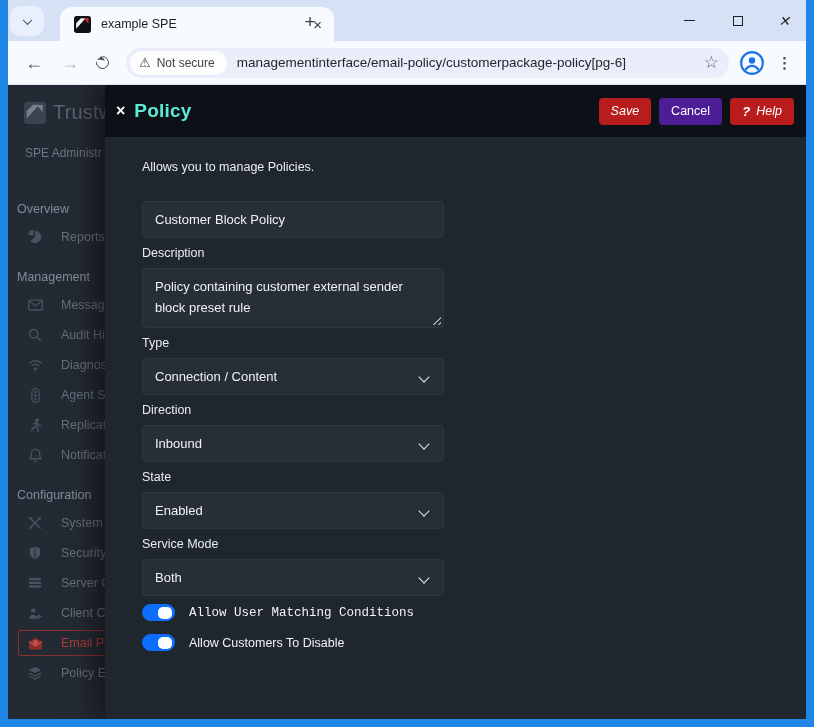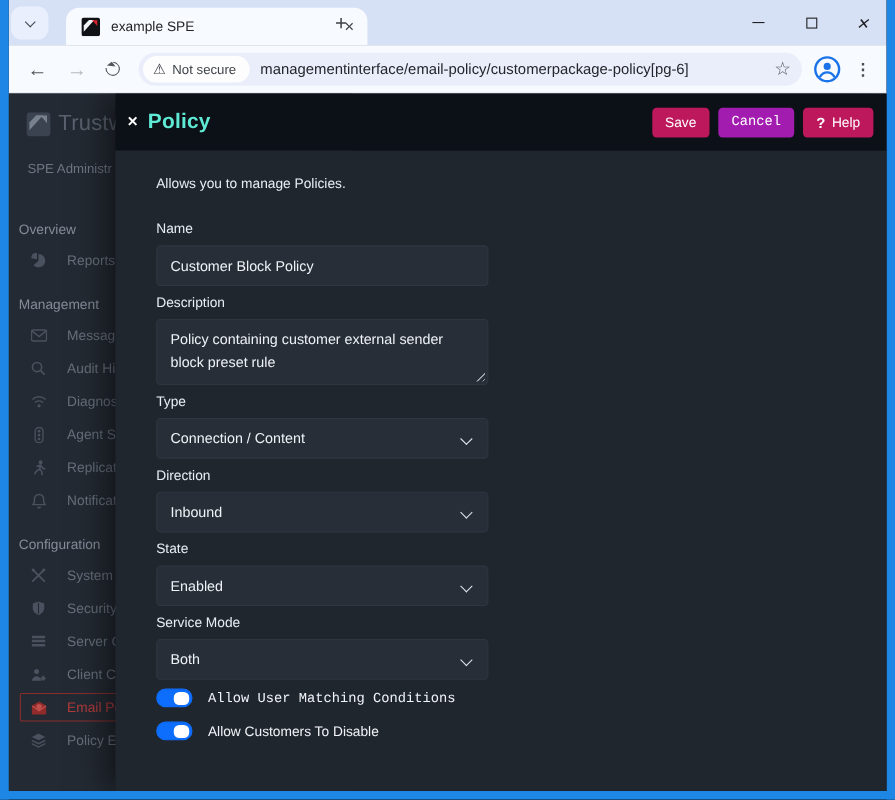--- a/index.html
+++ b/index.html
@@ -69,22 +69,22 @@
 
   
   .panel { position:absolute; left:97px; top:0; right:0; bottom:0; box-shadow:-10px 0 26px rgba(0,0,0,.5); }
   .panel-header { height:52px; background:#0c1117; display:flex; align-items:center; padding:0 12px 0 11px; }
   .panel-close { color:#fff; font-size:16px; font-weight:bold; cursor:pointer; line-height:1; }
   .panel-title { margin-left:9px; color:#5eead4; font-size:19px; font-weight:bold; letter-spacing:.2px; }
   .header-spacer { flex:1 1 auto; }
   .btn { height:27px; border:none; border-radius:4px; font-size:12.5px; color:#fff; padding:0 12px;
          font-family:inherit; cursor:pointer; display:flex; align-items:center; }
   .btn + .btn { margin-left:8px; }
-  .btn-save, .btn-help { background:#be185d; }
-  .btn-cancel { background:#a21caf;font-family:Liberation Mono, monospace; }
+  .btn-save, .btn-help { background:#b91c1c;font-style:italic; }
+  .btn-cancel { background:#4c1d95; }
   .help-q { font-weight:bold; font-size:13.5px; margin-right:6px; }
 
   .panel-body { height:582px; background:#20262e; padding:23px 0 0 37px; }
   .intro { color:#e8edf3; font-size:12.5px; margin-bottom:27px; }
   .f-label { color:#e8edf3; font-size:12.5px; margin-bottom:8px; }
   .f-input, .f-textarea, .f-select { width:302px; background:#272e37; border:1px solid #2e3640; border-radius:4px;
         color:#eef2f7; font-size:13px; font-family:inherit; }
   .f-input { height:37px; padding:0 12px; margin-bottom:8px; outline:none; }
   .f-textarea { height:60px; padding:8px 12px; margin-bottom:8px; resize:none; line-height:1.6; position:relative; }
   .ta-wrap { position:relative; width:302px; margin-bottom:8px; }
@@ -320,21 +320,20 @@
         <button class="btn btn-cancel">Cancel</button>
         <button class="btn btn-help">
               <span class="help-q">?</span>
               <span>Help</span>
             </button>
       </div>
 
       <div class="panel-body">
         <div class="intro">Allows you to manage Policies.</div>
 
-        <div class="f-label">Name</div>
         <input class="f-input" type="text" value="Customer Block Policy" style="">
 
         <div class="f-label">Description</div>
         <div class="ta-wrap">
           <textarea class="f-textarea" style="">Policy containing customer external sender block preset rule</textarea>
           <span class="resize-handle"></span>
         </div>
 
         <div class="f-label">Type</div>
         <div class="f-select">

